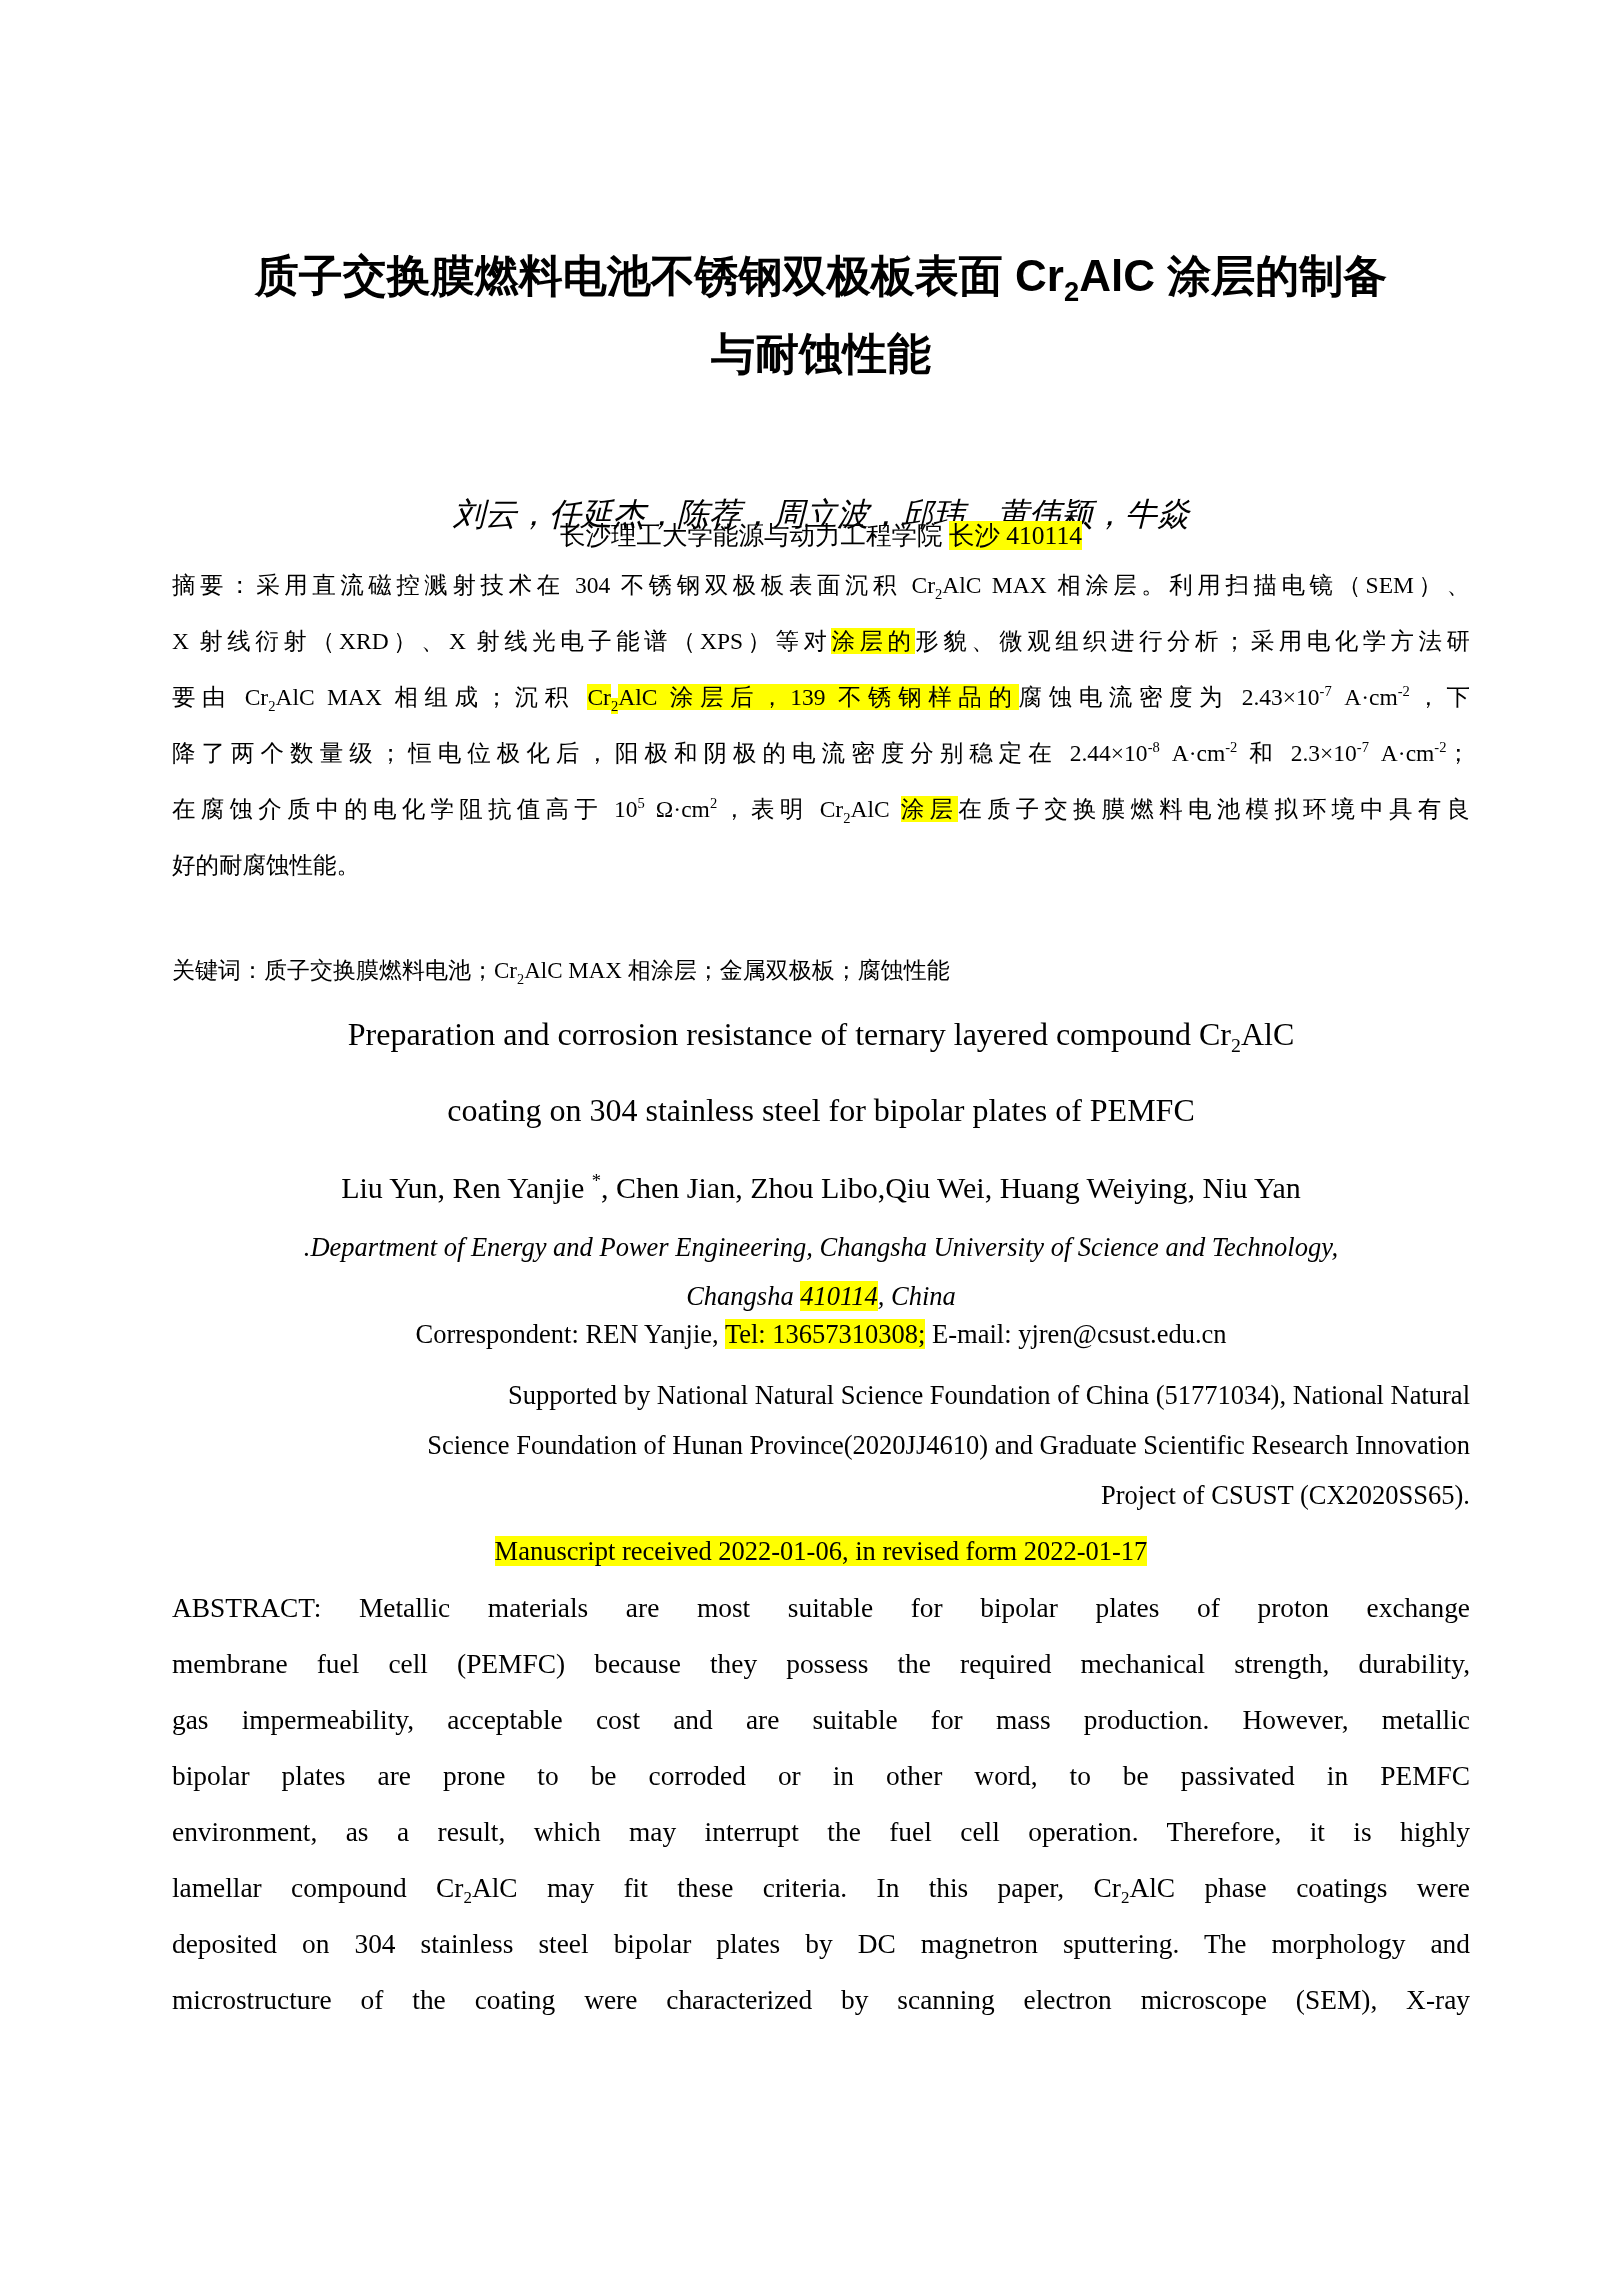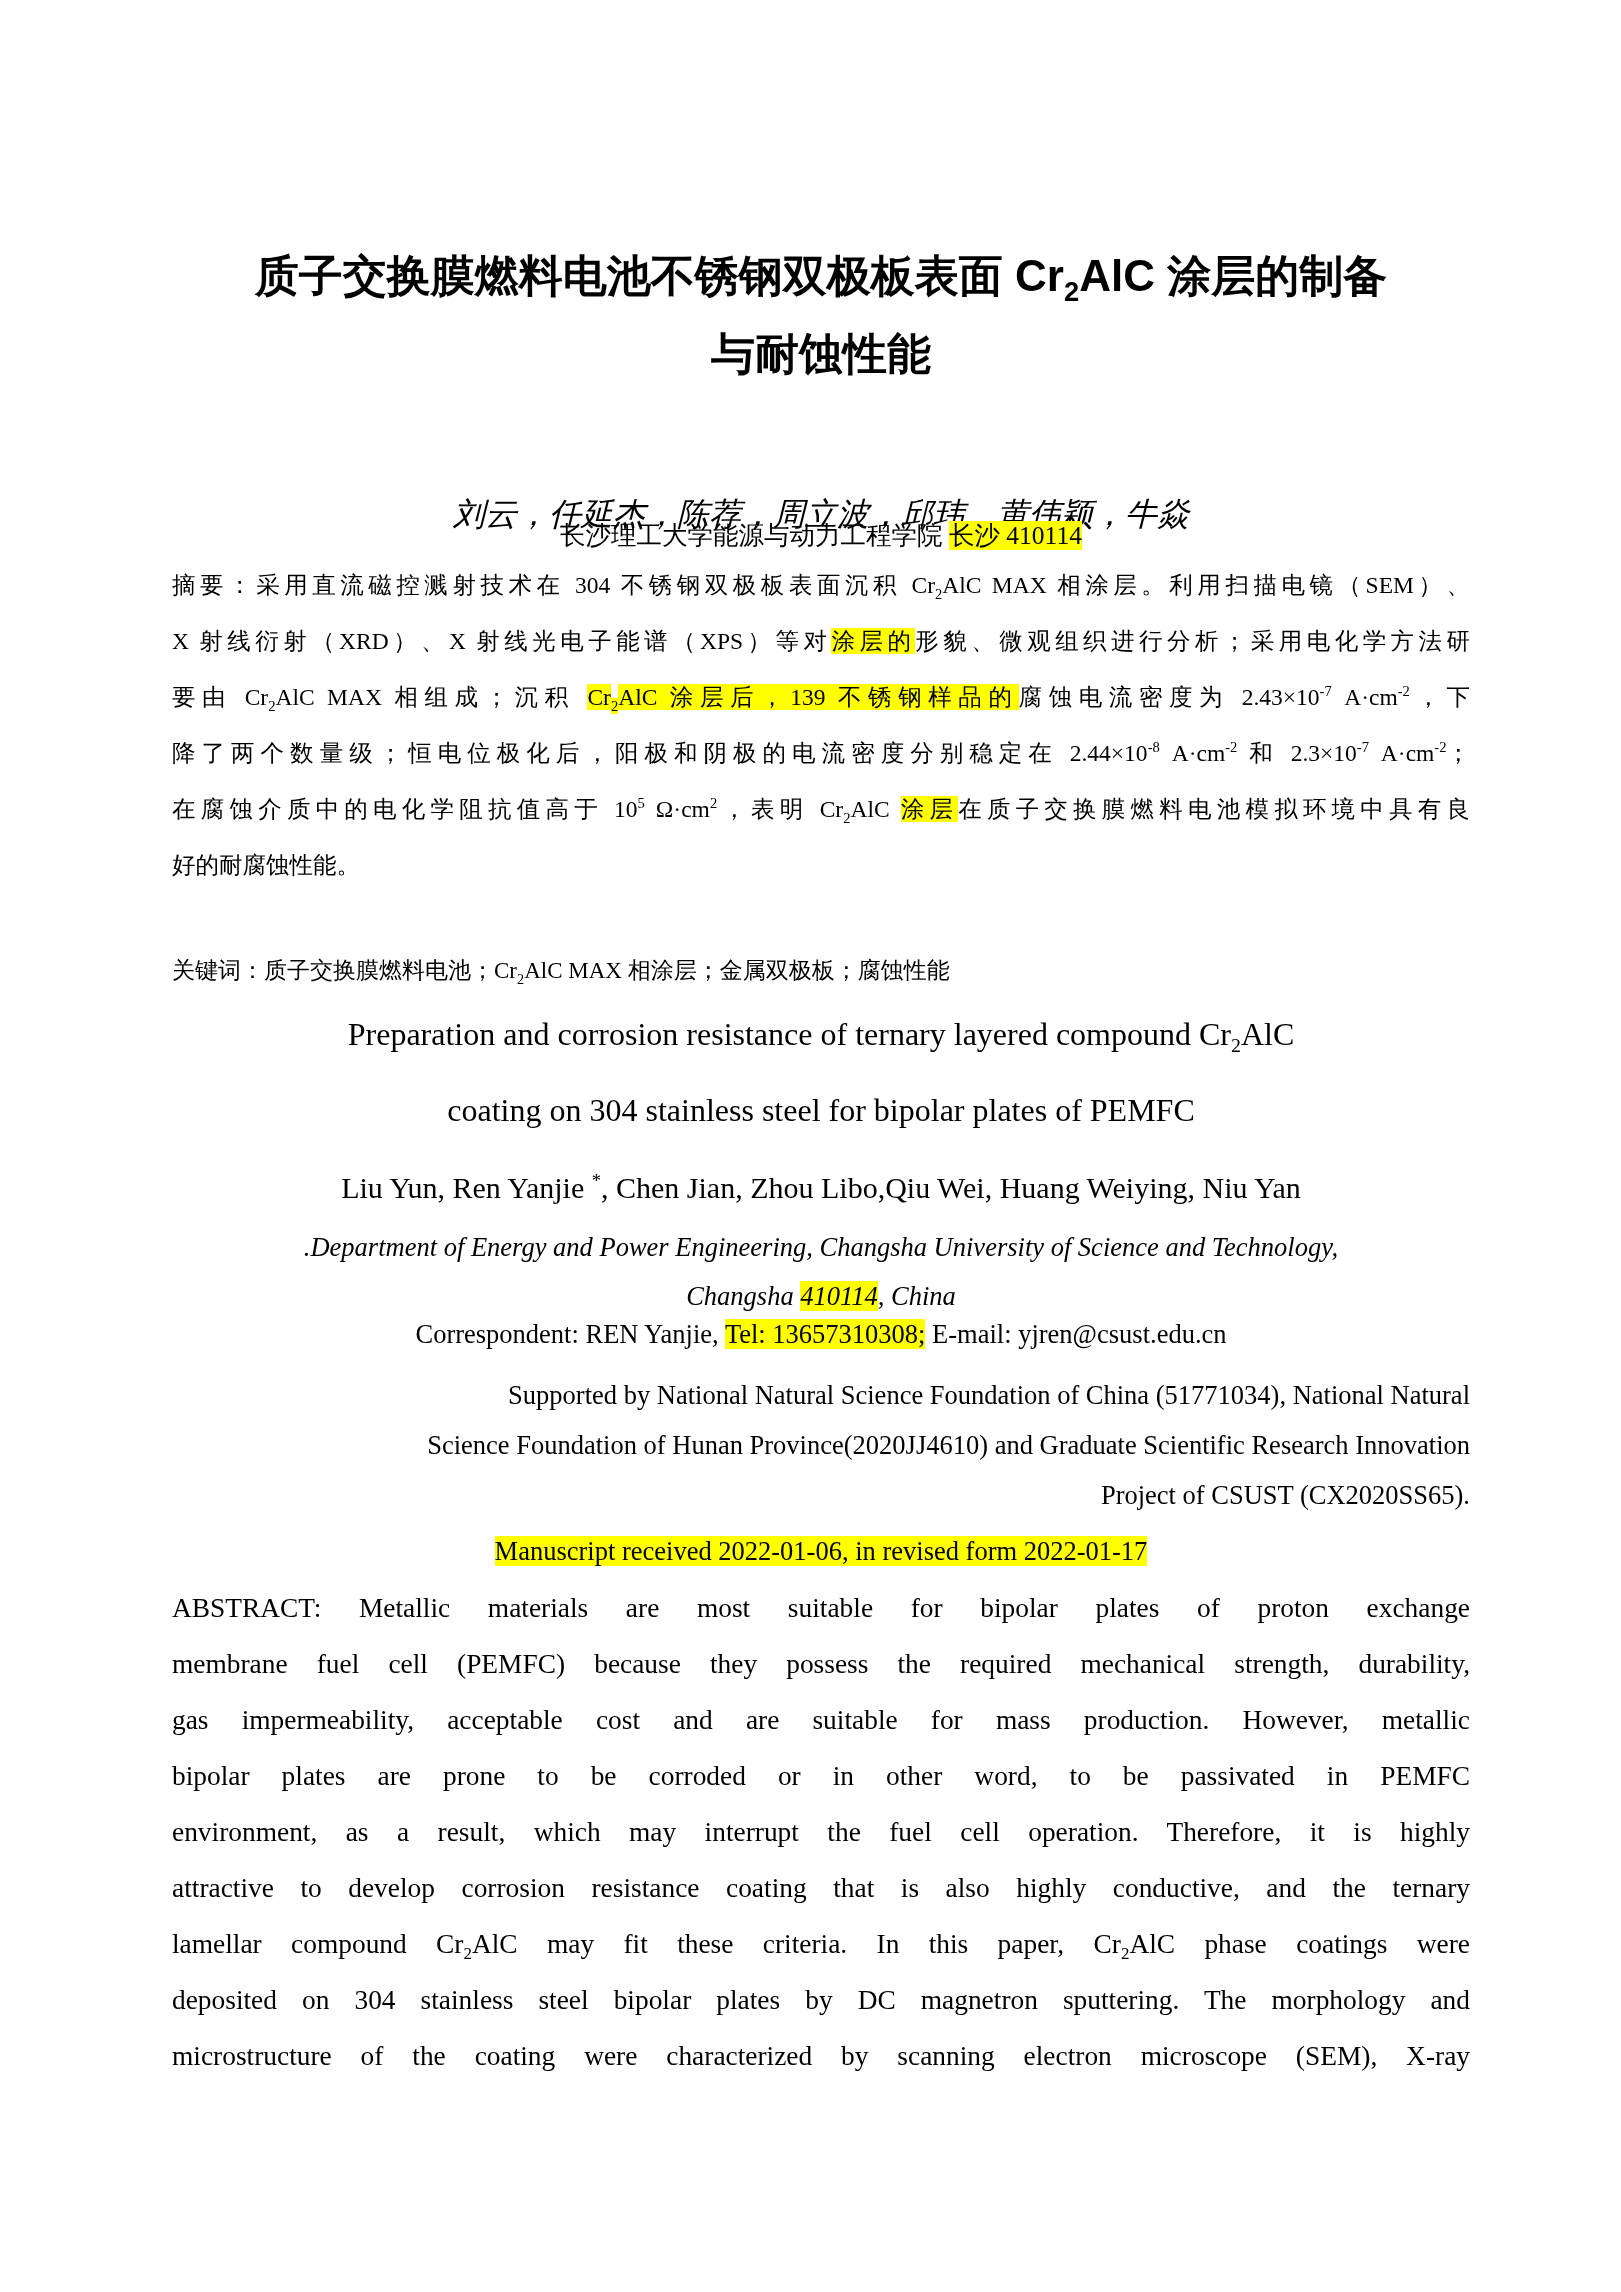--- a/index.html
+++ b/index.html
@@ -81,20 +81,19 @@
   </div>
 
   <div class="blk center manuscript"><span class="hl">Manuscript received 2022-01-06, in revised form 2022-01-17</span></div>
 
   <div class="blk abstract-en">
     <div class="rline"><span class="b">ABSTRACT:</span><span> Metallic materials are most suitable for bipolar plates of proton exchange</span></div>
     <div class="rline"><span>membrane fuel cell (PEMFC) because they possess the required mechanical strength, durability,</span></div>
     <div class="rline"><span>gas impermeability, acceptable cost and are suitable for mass production. However, metallic</span></div>
     <div class="rline"><span>bipolar plates are prone to be corroded or in other word, to be passivated in PEMFC</span></div>
     <div class="rline"><span>environment, as a result, which may interrupt the fuel cell operation. Therefore, it is highly</span></div>
-    <div class="rline"><span>attractive to develop corrosion resistance coating that is also highly conductive, and the ternary</span></div>
     <div class="rline"><span>lamellar compound Cr</span><sub>2</sub><span>AlC may fit these criteria. In this paper, Cr</span><sub>2</sub><span>AlC phase coatings were</span></div>
     <div class="rline"><span>deposited on 304 stainless steel bipolar plates by DC magnetron sputtering. The morphology and</span></div>
     <div class="rline"><span>microstructure of the coating were characterized by scanning electron microscope (SEM), X-ray</span></div>
   </div>
 
 </div>
 
 
 </body></html>

